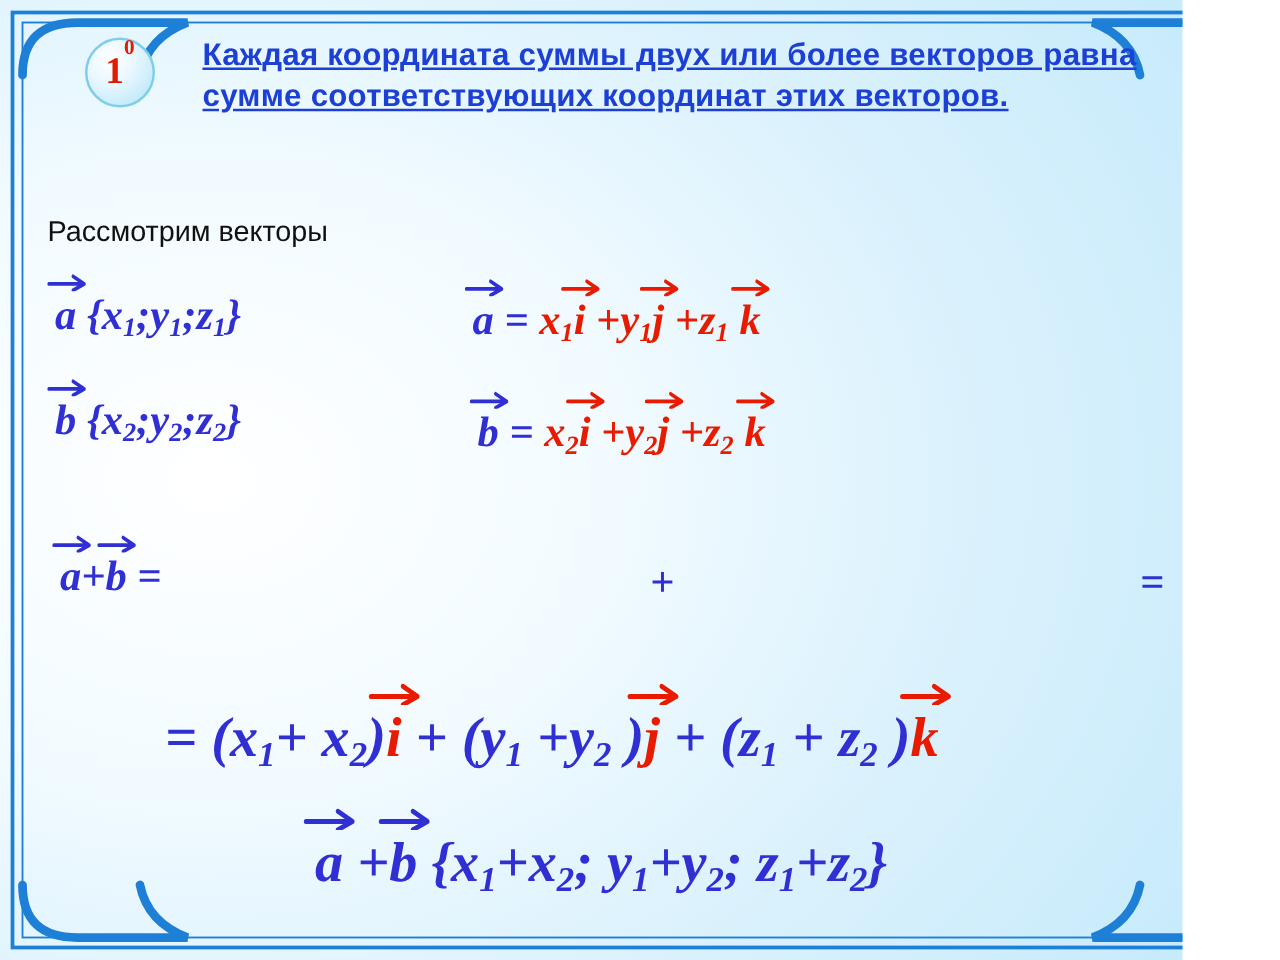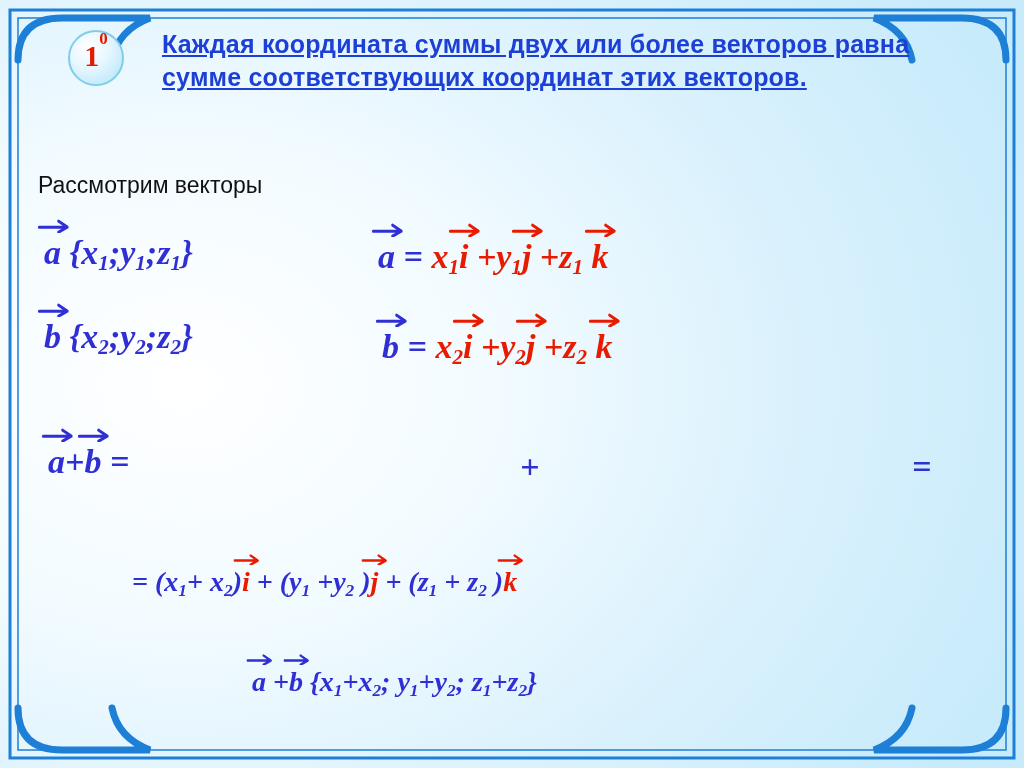--- a/index.html
+++ b/index.html
@@ -8,21 +8,21 @@
   }
   body {
     width: 1024px;
     height: 768px;
     overflow: hidden;
     font-family: "Liberation Sans", sans-serif;
     background: #ffffff;
   }
   #slide {
     position: relative;
-    width: 1024px;
+    width: 946px;
     height: 768px;
     background:
       radial-gradient(ellipse 900px 700px at 18% 50%, #ffffff 0%, #f2fbff 35%, #dcf2fd 65%, #c8ebfb 100%);
     overflow: hidden;
   }
   
   .frame-svg {
     position: absolute;
     left: 0; top: 0;
     width: 1024px;
@@ -114,21 +114,21 @@
     transform: translateX(-48%);
     top: -0.52em;
     width: 1.12em;
     height: 0.42em;
     pointer-events: none;
   }
   .vec.narrow > .arw { width: 0.95em; }
 
   
   .m38 { font-size: 34px; }
-  .m36 { font-size: 28px; }
+  .m36 { font-size: 45px; }
 </style>
 </head>
 <body>
 
 <div id="slide">
 
   <svg class="frame-svg" viewBox="0 0 1024 768">
 
     <rect x="10" y="10" width="1004" height="748" fill="none" stroke="#1e7fd6" stroke-width="3"></rect>
     <rect x="18" y="18" width="988" height="732" fill="none" stroke="#1e7fd6" stroke-width="1.5"></rect>

